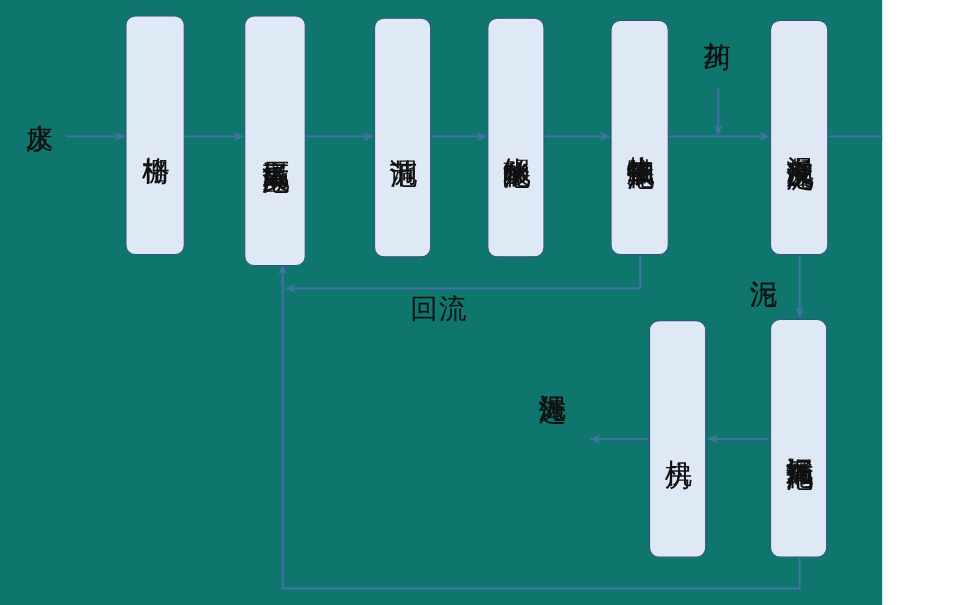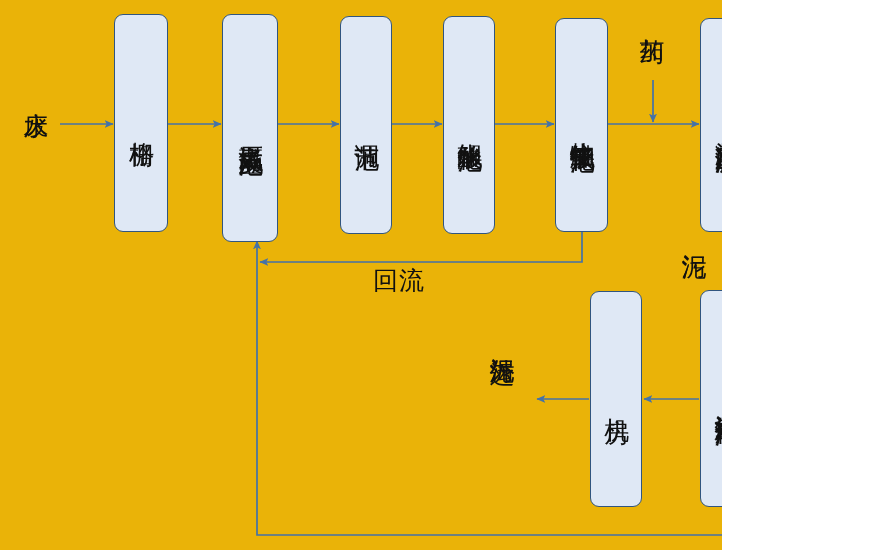--- a/index.html
+++ b/index.html
@@ -5,23 +5,23 @@
   html, body {
     margin: 0;
     padding: 0;
     background: #ffffff;
   }
   body {
     font-family: "DejaVu Sans", "Liberation Sans", sans-serif;
   }
   #diagram-root {
     position: relative;
-    width: 722px;
+    width: 802px;
     height: 550px;
-    background: #eab308;
+    background: #0f766e;
     overflow: hidden;
   }
   #flow-svg {
     position: absolute;
     left: 0;
     top: 0;
     width: 871px;
     height: 550px;
   }
   .node-box {

